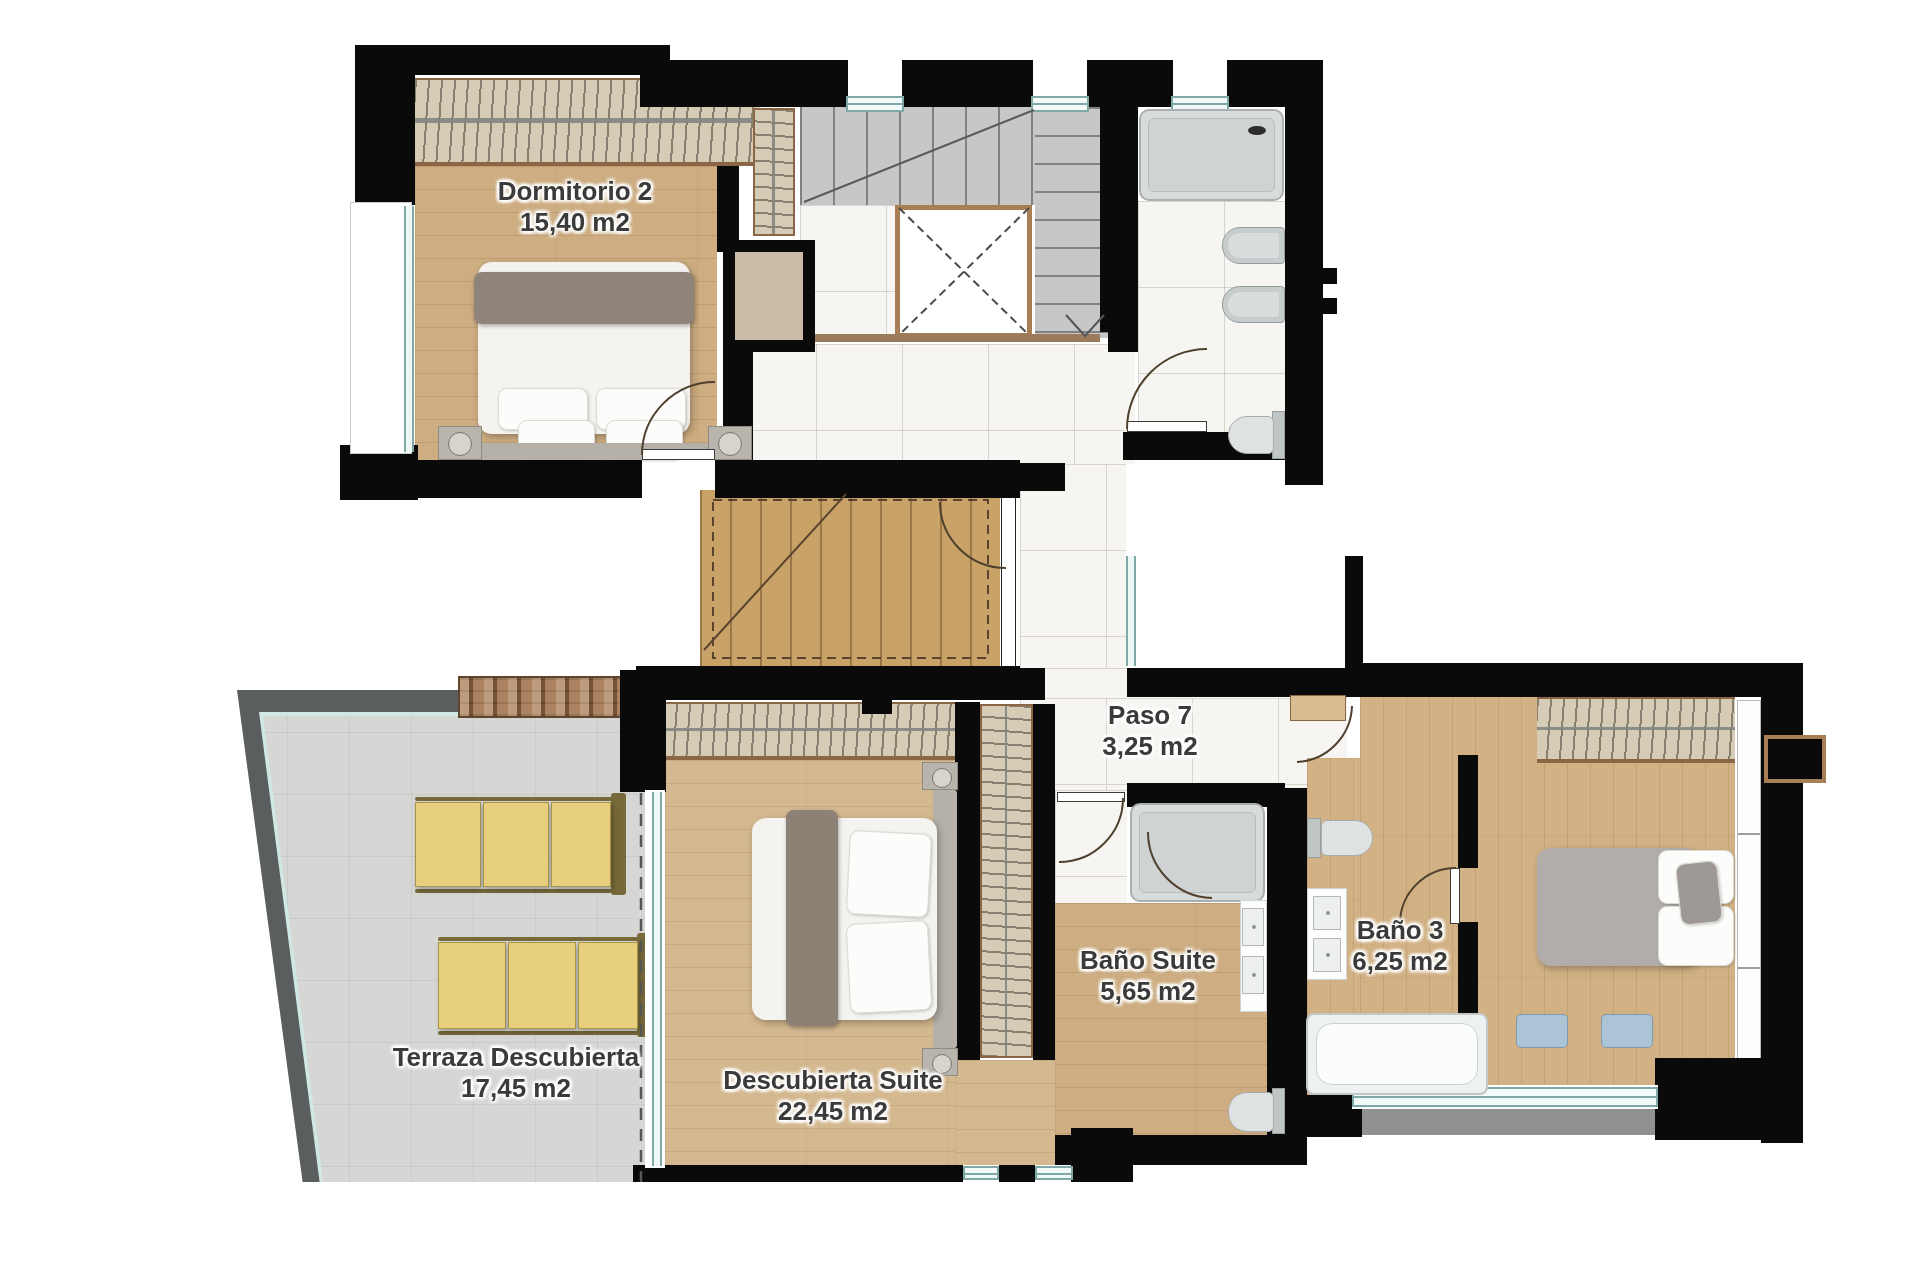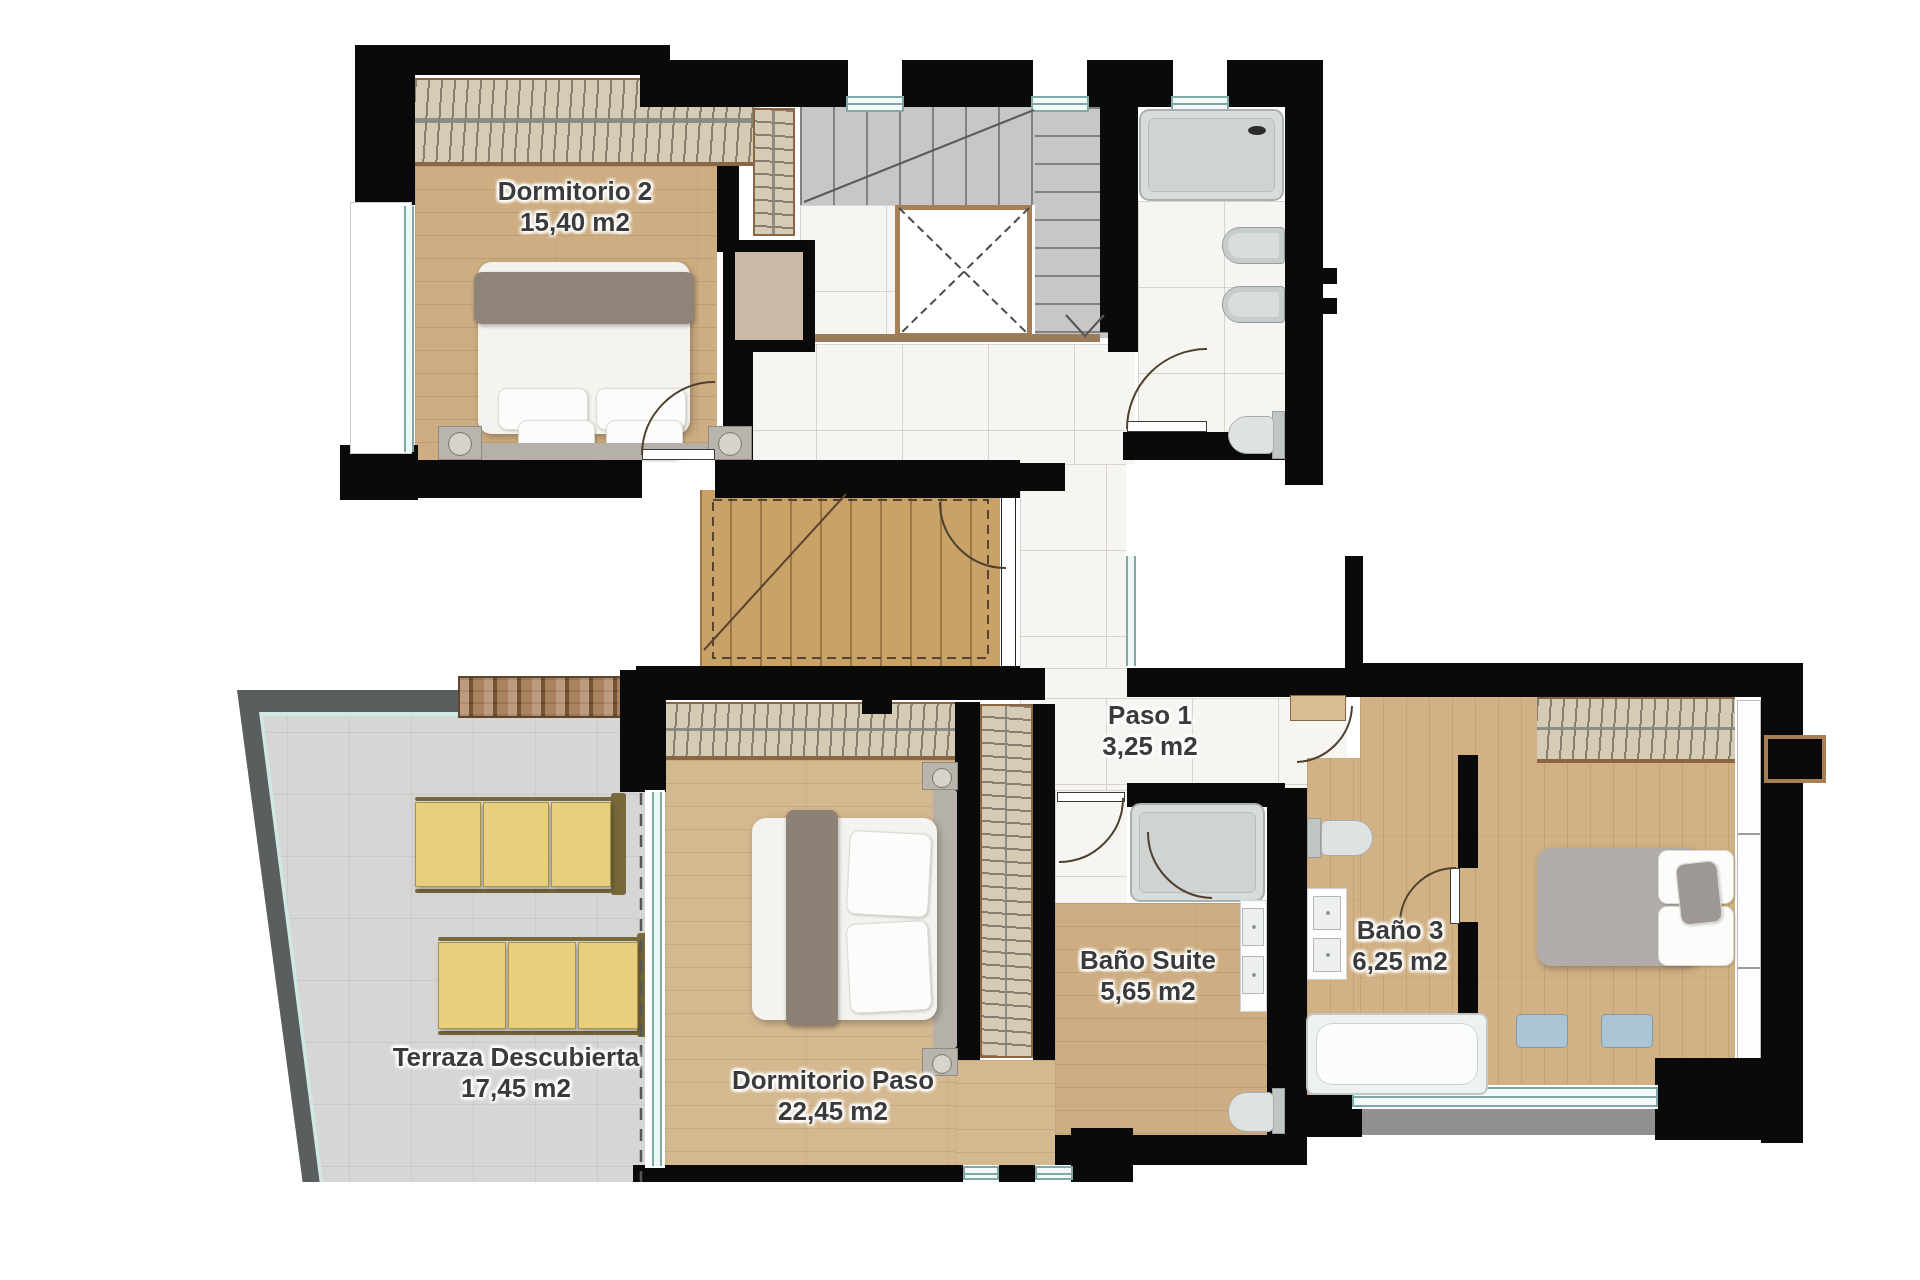--- a/index.html
+++ b/index.html
@@ -271,35 +271,35 @@
     <path d="M 713 500 H 988 V 658 H 713 Z" stroke="#5a4430" stroke-width="2" stroke-dasharray="9 6" fill="none"></path>
     <path d="M 1066 315 L 1085 336 L 1104 315" stroke="#555" stroke-width="2" fill="none"></path>
     <path d="M 641 793 V 1187" stroke="#555" stroke-width="2.5" stroke-dasharray="12 9" fill="none"></path>
   </svg>
 
   <div class="label" style="left:425px;top:176px;width:300px;">
     <span>Dormitorio 2</span>
     <span>15,40 m2</span>
   </div>
   <div class="label" style="left:1050px;top:700px;width:200px;">
-    <span>Paso 1</span>
+    <span>Paso 7</span>
     <span>3,25 m2</span>
   </div>
   <div class="label" style="left:1028px;top:945px;width:240px;">
     <span>Baño Suite</span>
     <span>5,65 m2</span>
   </div>
   <div class="label" style="left:1300px;top:915px;width:200px;">
     <span>Baño 3</span>
     <span>6,25 m2</span>
   </div>
   <div class="label" style="left:336px;top:1042px;width:360px;">
     <span>Terraza Descubierta</span>
     <span>17,45 m2</span>
   </div>
   <div class="label" style="left:683px;top:1065px;width:300px;">
-    <span>Dormitorio Paso</span>
+    <span>Descubierta Suite</span>
     <span>22,45 m2</span>
   </div>
 
   <div class="wmark" style="left:1150px;top:1266px;width:408px;height:14px;"></div>
 
 </div>
 
 </body></html>

